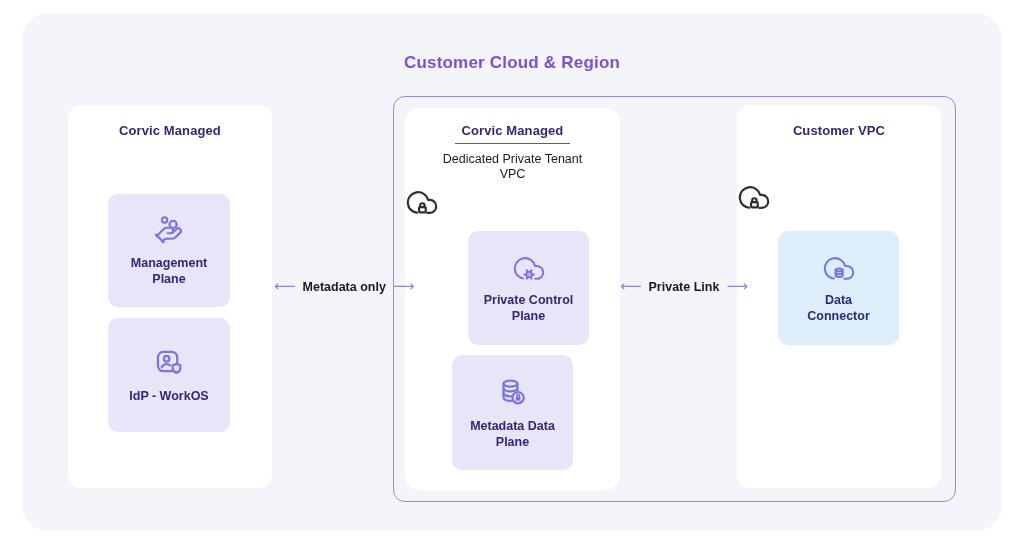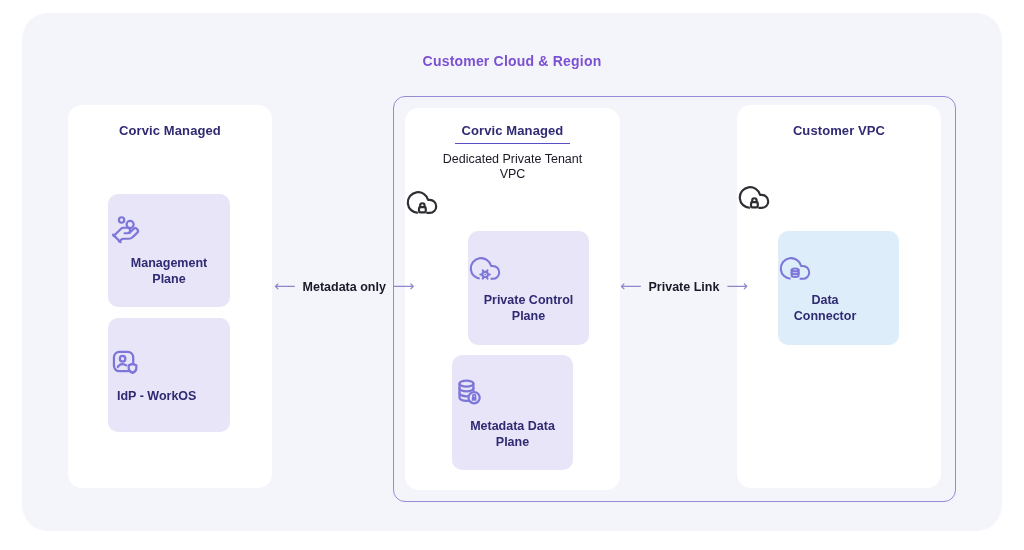--- a/index.html
+++ b/index.html
@@ -7,21 +7,21 @@
     width:1024px; height:550px; position:relative; background:#ffffff;
     font-family:"Liberation Sans","DejaVu Sans",sans-serif;
     -webkit-font-smoothing:antialiased;
   }
   .canvas {
     position:absolute; left:22px; top:13px; width:980px; height:518px;
     background:var(--canvas_bg,#F4F4FB); border-radius:26px;
   }
   .title {
     position:absolute; top:40px; left:0; width:100%; text-align:center;
-    font-size:14px; font-weight:700; letter-spacing:.2px;
+    font-size:17px; font-weight:700; letter-spacing:.2px;
     color:var(--title_purple,#7B50D2);
   }
   .region-border {
     position:absolute; left:371px; top:83px; width:563px; height:406px;
     border:1.5px solid var(--region_border,#938DD6); border-radius:12px;
     box-sizing:border-box;
   }
   .panel {
     position:absolute; background:var(--panel_bg,#FFFFFF); border-radius:14px;
   }
@@ -40,21 +40,21 @@
   .subheader {
     margin-top:8px; padding:0 34px; text-align:center;
     font-size:12.5px; font-weight:400; line-height:1.2;
     color:var(--text_dark,#1B1926);
   }
   .vpc-icon { display:block; margin:5px auto 0; }
   .panel-right .vpc-icon { margin-top:44px; }
   .card {
     position:absolute; border-radius:10px;
     background:var(--card_lavender,#E8E5F9);
-    display:flex; flex-direction:column; align-items:flex-start; justify-content:center;
+    display:flex; flex-direction:column; align-items:center; justify-content:center;
     gap:8px; text-align:center; box-sizing:border-box;
   }
   .card-blue { background:var(--card_blue,#DEEDFA); }
   .card-label {
     font-size:12.5px; font-weight:700; line-height:1.28;
     color:var(--header_indigo,#2F2A72); padding:0 9px;
   }
   .label-narrow { max-width:76px; }
   .card-mp  { left:40px; top:89px;  width:122px; height:113px; }
   .card-idp { left:40px; top:213px; width:122px; height:114px; }

